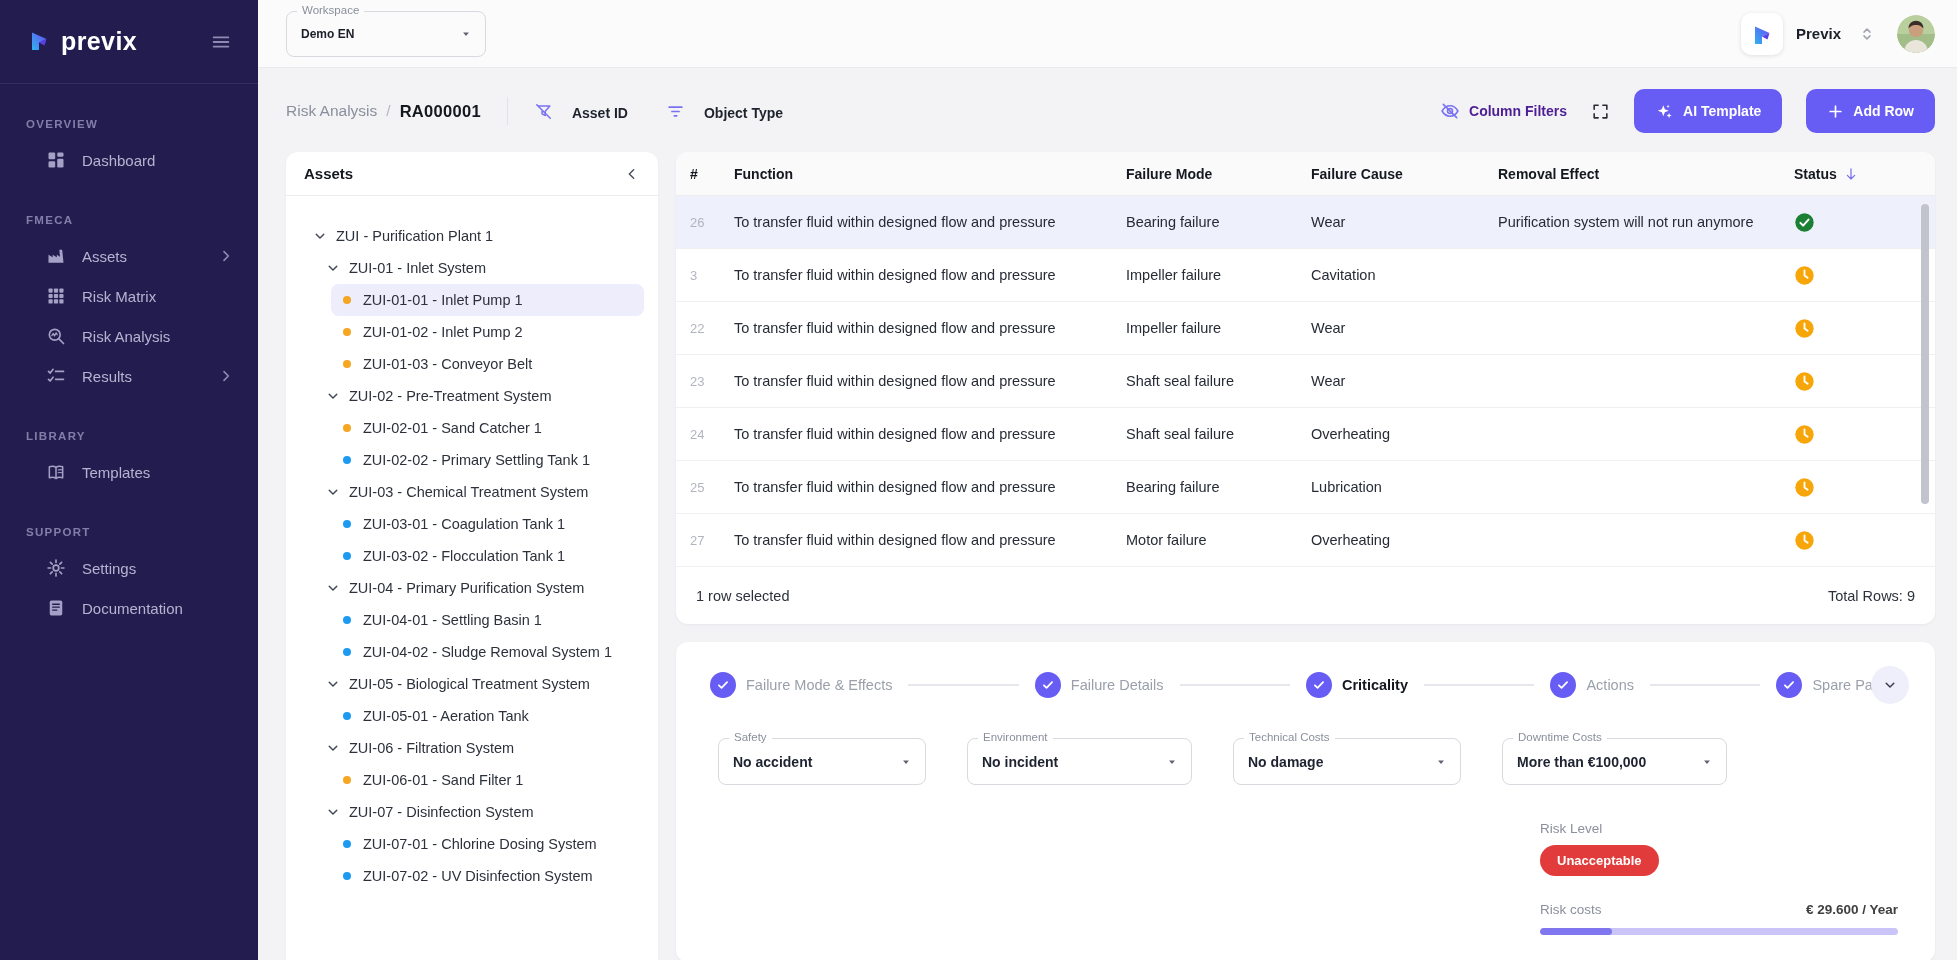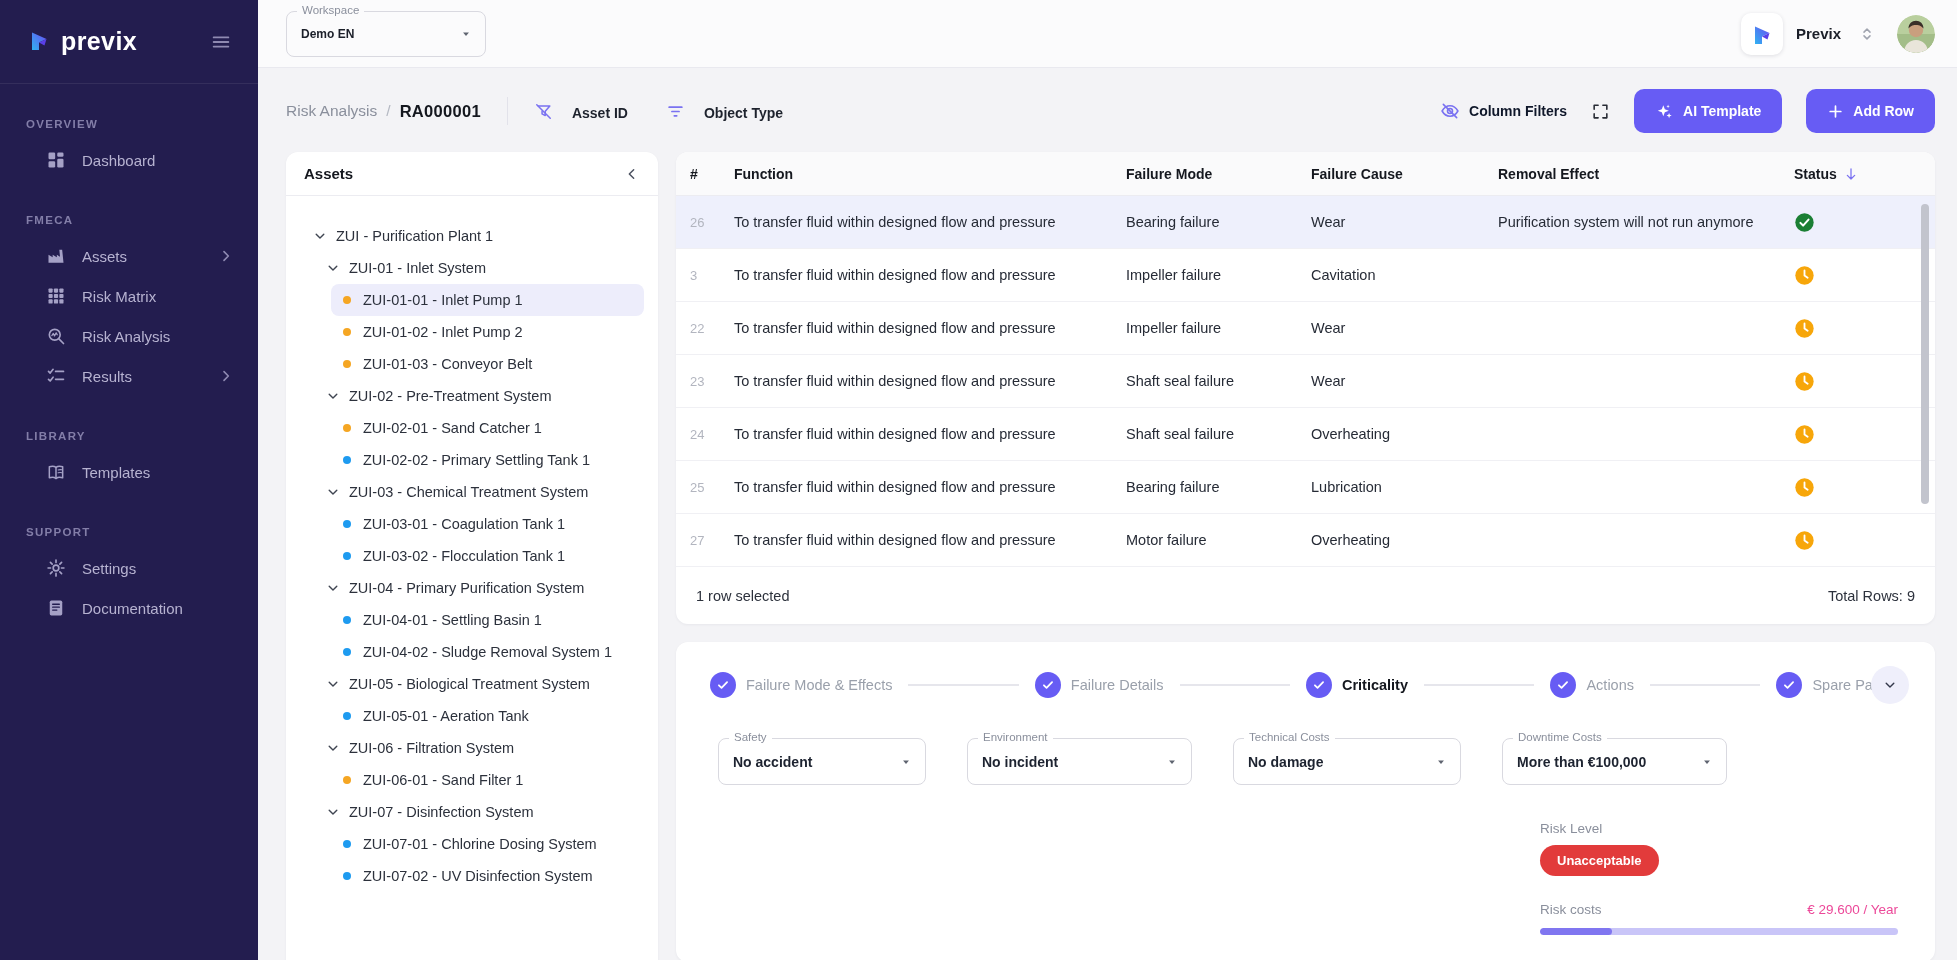--- a/index.html
+++ b/index.html
@@ -34,21 +34,21 @@
 
   .content { flex:1; padding:20px 22px 0 28px; display:flex; flex-direction:column; min-height:0; }
   .page-header { display:flex; align-items:center; height:46px; margin-bottom:18px; flex-shrink:0; }
   .crumb-section { font-size:15.5px; color:#8a8f9c; }
   .crumb-sep { font-size:15.5px; color:#b4b8c2; margin:0 9px; }
   .crumb-current { font-size:16.5px; font-weight:700; color:#14171e; letter-spacing:.3px; }
   .vdivider { width:1px; height:28px; background:#e2e2ea; margin:0 26px; }
   .quick-filter { display:flex; align-items:flex-end; gap:19px; font-size:14px; font-weight:700; color:#1d222d; cursor:pointer; margin-right:38px; }
   .qf-icon { color:#7a72f1; display:flex; }
   .ph-right { margin-left:auto; display:flex; align-items:center; gap:24px; }
-  .colfilters { display:flex; align-items:center; gap:9px; font-size:14px; font-weight:700; color:#0f172a; cursor:pointer; }
+  .colfilters { display:flex; align-items:center; gap:9px; font-size:14px; font-weight:700; color:#4c1d95; cursor:pointer; }
   .expand-btn { display:flex; color:#282c35; cursor:pointer; }
   .btn { height:44px; border:none; border-radius:10px; background:var(--accent,#675cf4); color:#fff; font-family:inherit; font-size:14px; font-weight:700; display:flex; align-items:center; gap:9px; padding:0 21px; cursor:pointer; }
 
   .content-body { flex:1; display:flex; gap:18px; min-height:0; }
 
   
   .card { background:#fff; border-radius:12px; box-shadow:0 1px 3px rgba(25,25,50,.05); }
   .assets-card { width:372px; flex-shrink:0; display:flex; flex-direction:column; height:1000px; }
   .assets-head { height:44px; padding:0 18px; border-bottom:1px solid #ececf1; display:flex; align-items:center; justify-content:space-between; flex-shrink:0; }
   .assets-title { font-size:15px; font-weight:700; color:#14171e; }
@@ -101,21 +101,21 @@
   .select-field:nth-of-type(4){ width:225px; }
   .flabel { position:absolute; top:-8px; left:10px; background:#fff; padding:0 5px; font-size:11.5px; color:#8a8f9c; white-space:nowrap; }
   .fvalue { font-size:14px; font-weight:700; color:#1d2330; margin-right:26px; white-space:nowrap; }
   .fchev { position:absolute; right:12px; color:#5f6470; display:flex; }
 
   .risk-block { margin:28px 0 0 864px; width:358px; }
   .risk-level-label { font-size:13.5px; color:#8a8f9c; }
   .risk-badge { display:inline-block; margin-top:9px; background:var(--danger,#e23b3b); color:#ffffff; font-size:13px; font-weight:700; padding:8px 17px; border-radius:17px; }
   .risk-costs-row { display:flex; justify-content:space-between; align-items:center; margin-top:26px; font-size:13.5px; }
   .risk-costs-label { color:#8a8f9c; }
-  .risk-costs-value { color:#ec4899; font-weight:400; }
+  .risk-costs-value { color:#404040; font-weight:700; }
   .risk-bar { margin-top:11px; height:7px; border-radius:4px; background:var(--bar-track,#c9c5f8); overflow:hidden; }
   .risk-bar-fill { height:100%; background:var(--bar-fill,#8076f0); border-radius:4px; }
 </style>
 </head>
 <body>
 
 <aside class="sidebar">
   <div class="logo-row">
     <div class="logo">
       <span id="logo-mark-slot"><svg width="26" height="26" viewBox="0 0 26 26">

